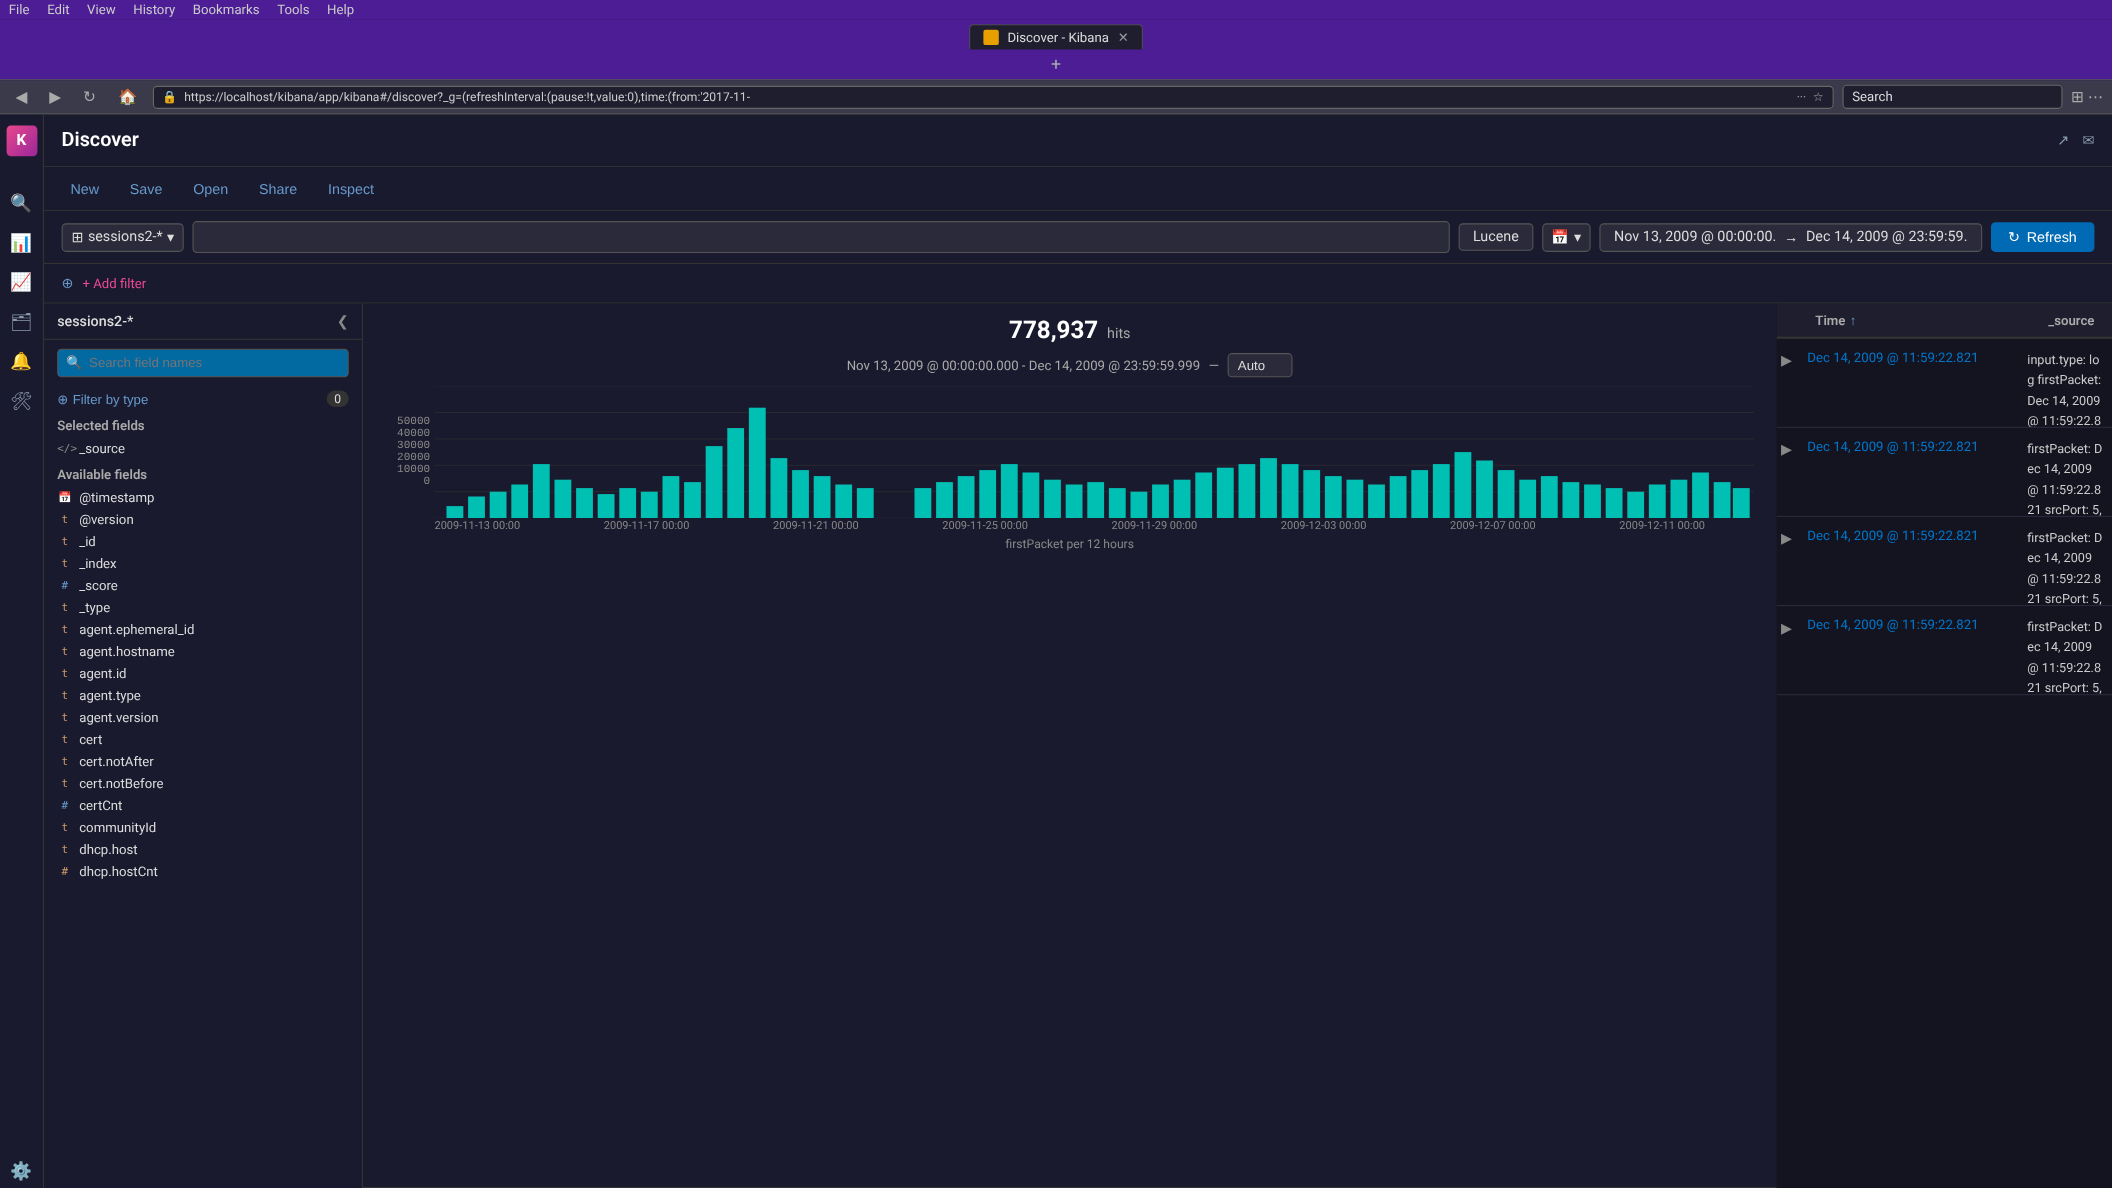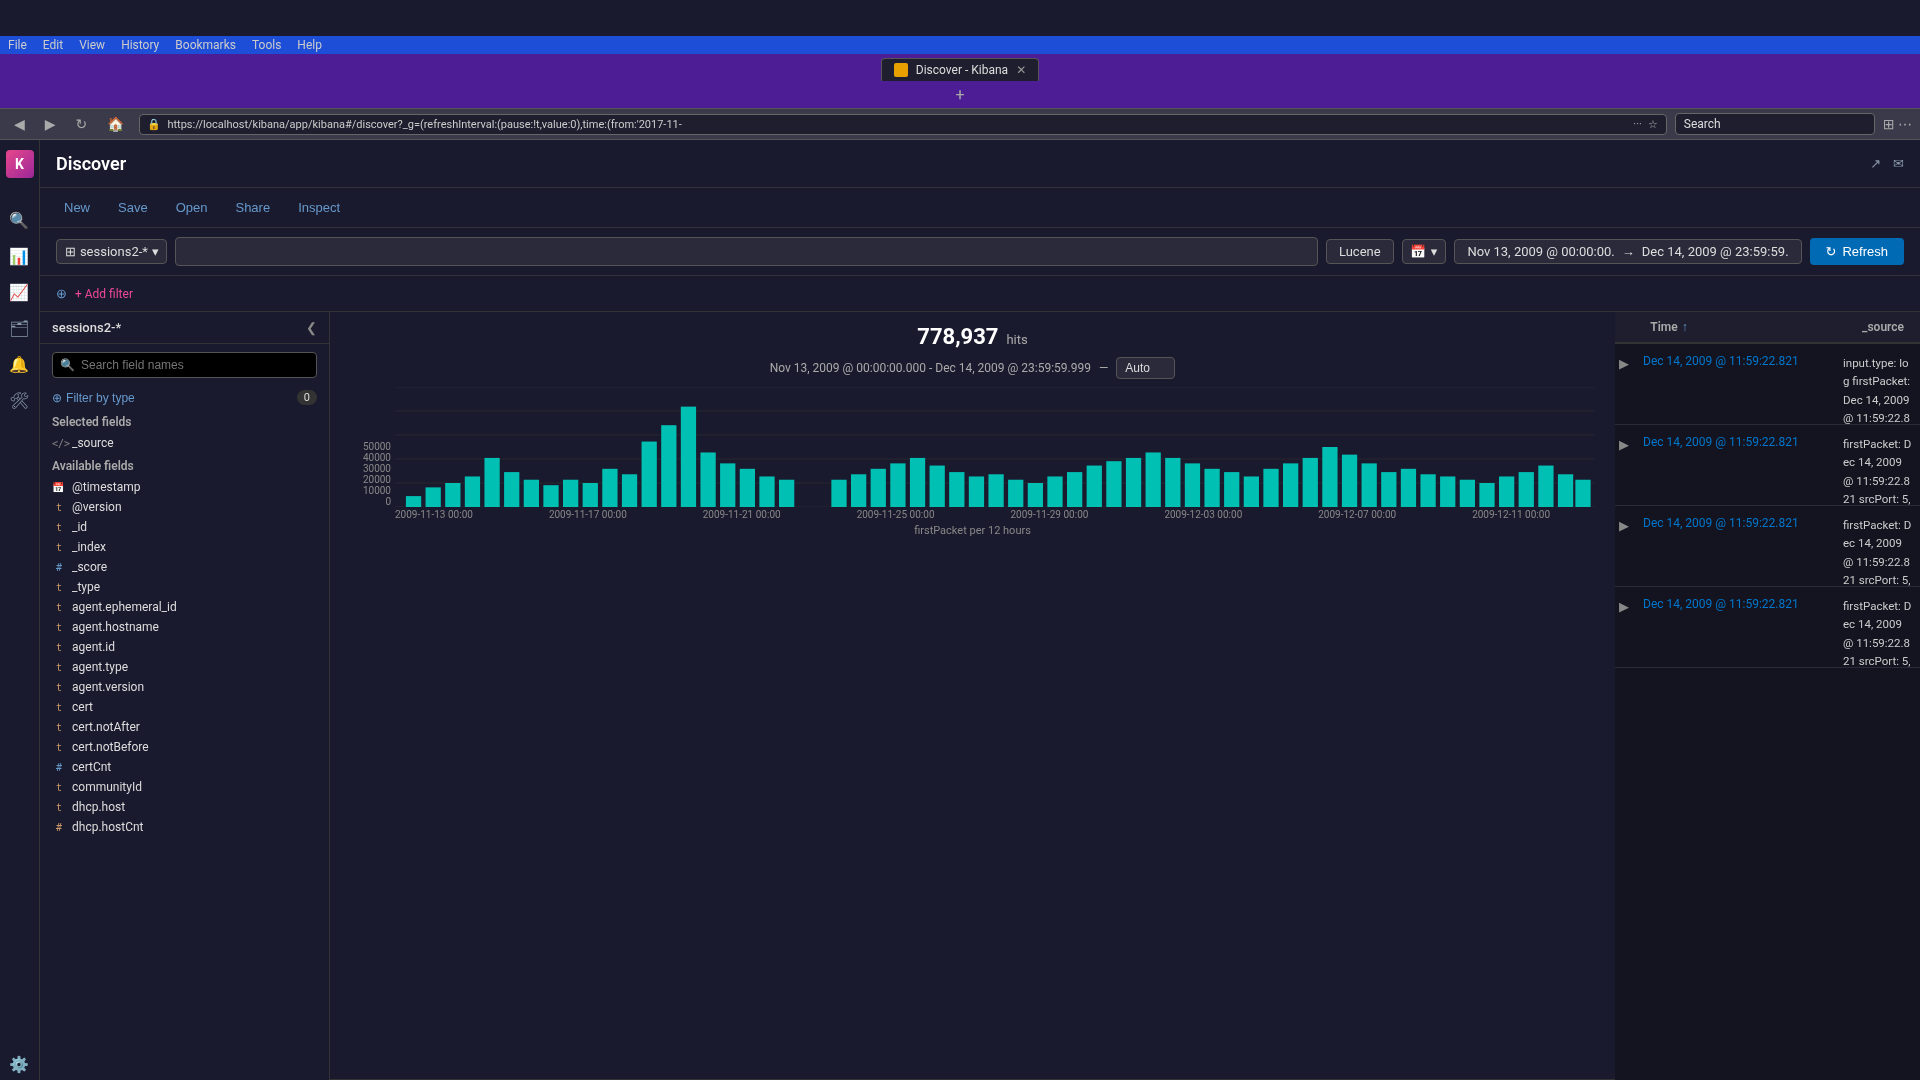--- a/index.html
+++ b/index.html
@@ -1,17 +1,17 @@
 <!DOCTYPE html>
 <html><head>
   <meta charset="utf-8">
   <style>
     * { box-sizing: border-box; margin: 0; padding: 0; }
     body { font-family: -apple-system, BlinkMacSystemFont, 'Segoe UI', Roboto, sans-serif; background: #1a1a2e; color: #dfe5ef; font-size: 13px; overflow: hidden; }
-    .browser-menu { display: flex; gap: 16px; background: #1d4ed8; padding: 2px 8px; font-size: 12px; color: #ccc; margin-top: 36px; }
+    .browser-menu { display: flex; gap: 16px; background: #4c1d95; padding: 2px 8px; font-size: 12px; color: #ccc; }
     .browser-menu span { cursor: pointer; }
     .tab-bar { background: #4c1d95; display: flex; align-items: center; padding: 4px 8px; gap: 4px; border-bottom: 1px solid #555; flex-direction: column; }
     .tab { background: #1e1e2e; color: #ddd; padding: 4px 12px; border-radius: 4px 4px 0 0; display: flex; align-items: center; gap: 8px; font-size: 12px; border: 1px solid #555; border-bottom: none; }
     .tab .tab-icon { width: 14px; height: 14px; background: #e8a000; border-radius: 2px; display: inline-block; }
     .tab .close { color: #999; cursor: pointer; }
     .tab-new { color: #aaa; cursor: pointer; font-size: 16px; padding: 0 8px; }
     .nav-bar { background: #3a3a4a; display: flex; align-items: center; padding: 4px 8px; gap: 8px; border-bottom: 1px solid #555; }
     .nav-btn { color: #aaa; cursor: pointer; font-size: 14px; background: none; border: none; padding: 2px 6px; }
     .url-bar { flex: 1; background: #1e1e2e; border: 1px solid #666; border-radius: 4px; padding: 3px 8px; color: #ddd; font-size: 12px; display: flex; align-items: center; gap: 6px; }
     .url-text { flex: 1; color: #ccc; font-size: 11px; white-space: nowrap; overflow: hidden; text-overflow: ellipsis; }
@@ -47,21 +47,21 @@
 
     
     .main-content { display: flex; flex: 1; overflow: hidden; }
 
     
     .left-panel { width: 290px; background: #1a1a2e; border-right: 1px solid #333; display: flex; flex-direction: column; overflow: hidden; }
     .index-name { padding: 8px 12px; display: flex; align-items: center; justify-content: space-between; border-bottom: 1px solid #333; }
     .index-name-text { color: #ddd; font-size: 13px; font-weight: 500; }
     .collapse-btn { color: #888; cursor: pointer; }
     .search-fields { padding: 8px 12px; }
-    .search-fields-input { width: 100%; background: #000000; border: 1px solid #555; border-radius: 4px; padding: 5px 10px 5px 28px; color: #ddd; font-size: 12px; }
+    .search-fields-input { width: 100%; background: #0369a1; border: 1px solid #555; border-radius: 4px; padding: 5px 10px 5px 28px; color: #ddd; font-size: 12px; }
     .search-fields-wrapper { position: relative; }
     .search-fields-icon { position: absolute; left: 8px; top: 50%; transform: translateY(-50%); color: #888; font-size: 12px; }
     .filter-type-row { padding: 4px 12px; display: flex; align-items: center; justify-content: space-between; }
     .filter-type-btn { color: #69c; background: none; border: none; cursor: pointer; font-size: 12px; display: flex; align-items: center; gap: 4px; }
     .filter-count { background: #333; color: #ddd; border-radius: 10px; padding: 1px 7px; font-size: 11px; }
     .section-label { padding: 6px 12px 4px; color: #aaa; font-size: 12px; font-weight: 600; }
     .field-item { padding: 3px 12px; display: flex; align-items: center; gap: 6px; cursor: pointer; }
     .field-type { font-size: 10px; color: #888; font-family: monospace; width: 14px; text-align: center; }
     .field-name { color: #ddd; font-size: 12px; }
     .field-list { overflow-y: auto; flex: 1; }
@@ -326,21 +326,21 @@
                 <span class="hits-label">hits</span>
               </div>
             </div>
             <div style="display:flex;align-items:center;justify-content:center;gap:8px;margin-bottom:8px;">
               <span style="font-size:12px;color:#aaa;">Nov 13, 2009 @ 00:00:00.000 - Dec 14, 2009 @ 23:59:59.999</span>
               <span style="font-size:12px;color:#aaa;">—</span>
               <select class="auto-select">
                 <option>Auto</option>
               </select>
             </div>
-            <div style="display:flex;align-items:flex-end;">
+            <div style="display:flex;align-items:center;font-family:Liberation Mono, monospace;">
               <div style="display:flex;flex-direction:column;justify-content:space-between;padding:0 4px;font-size:10px;color:#888;text-align:right;width:45px;">
                 <span>50000</span>
                 <span>40000</span>
                 <span>30000</span>
                 <span>20000</span>
                 <span>10000</span>
                 <span>0</span>
               </div>
               <div class="chart-container" style="flex:1;position:relative;">
                 <svg viewBox="0 0 1100 110" preserveAspectRatio="none" style="width:100%;height:100%;display:block;">

